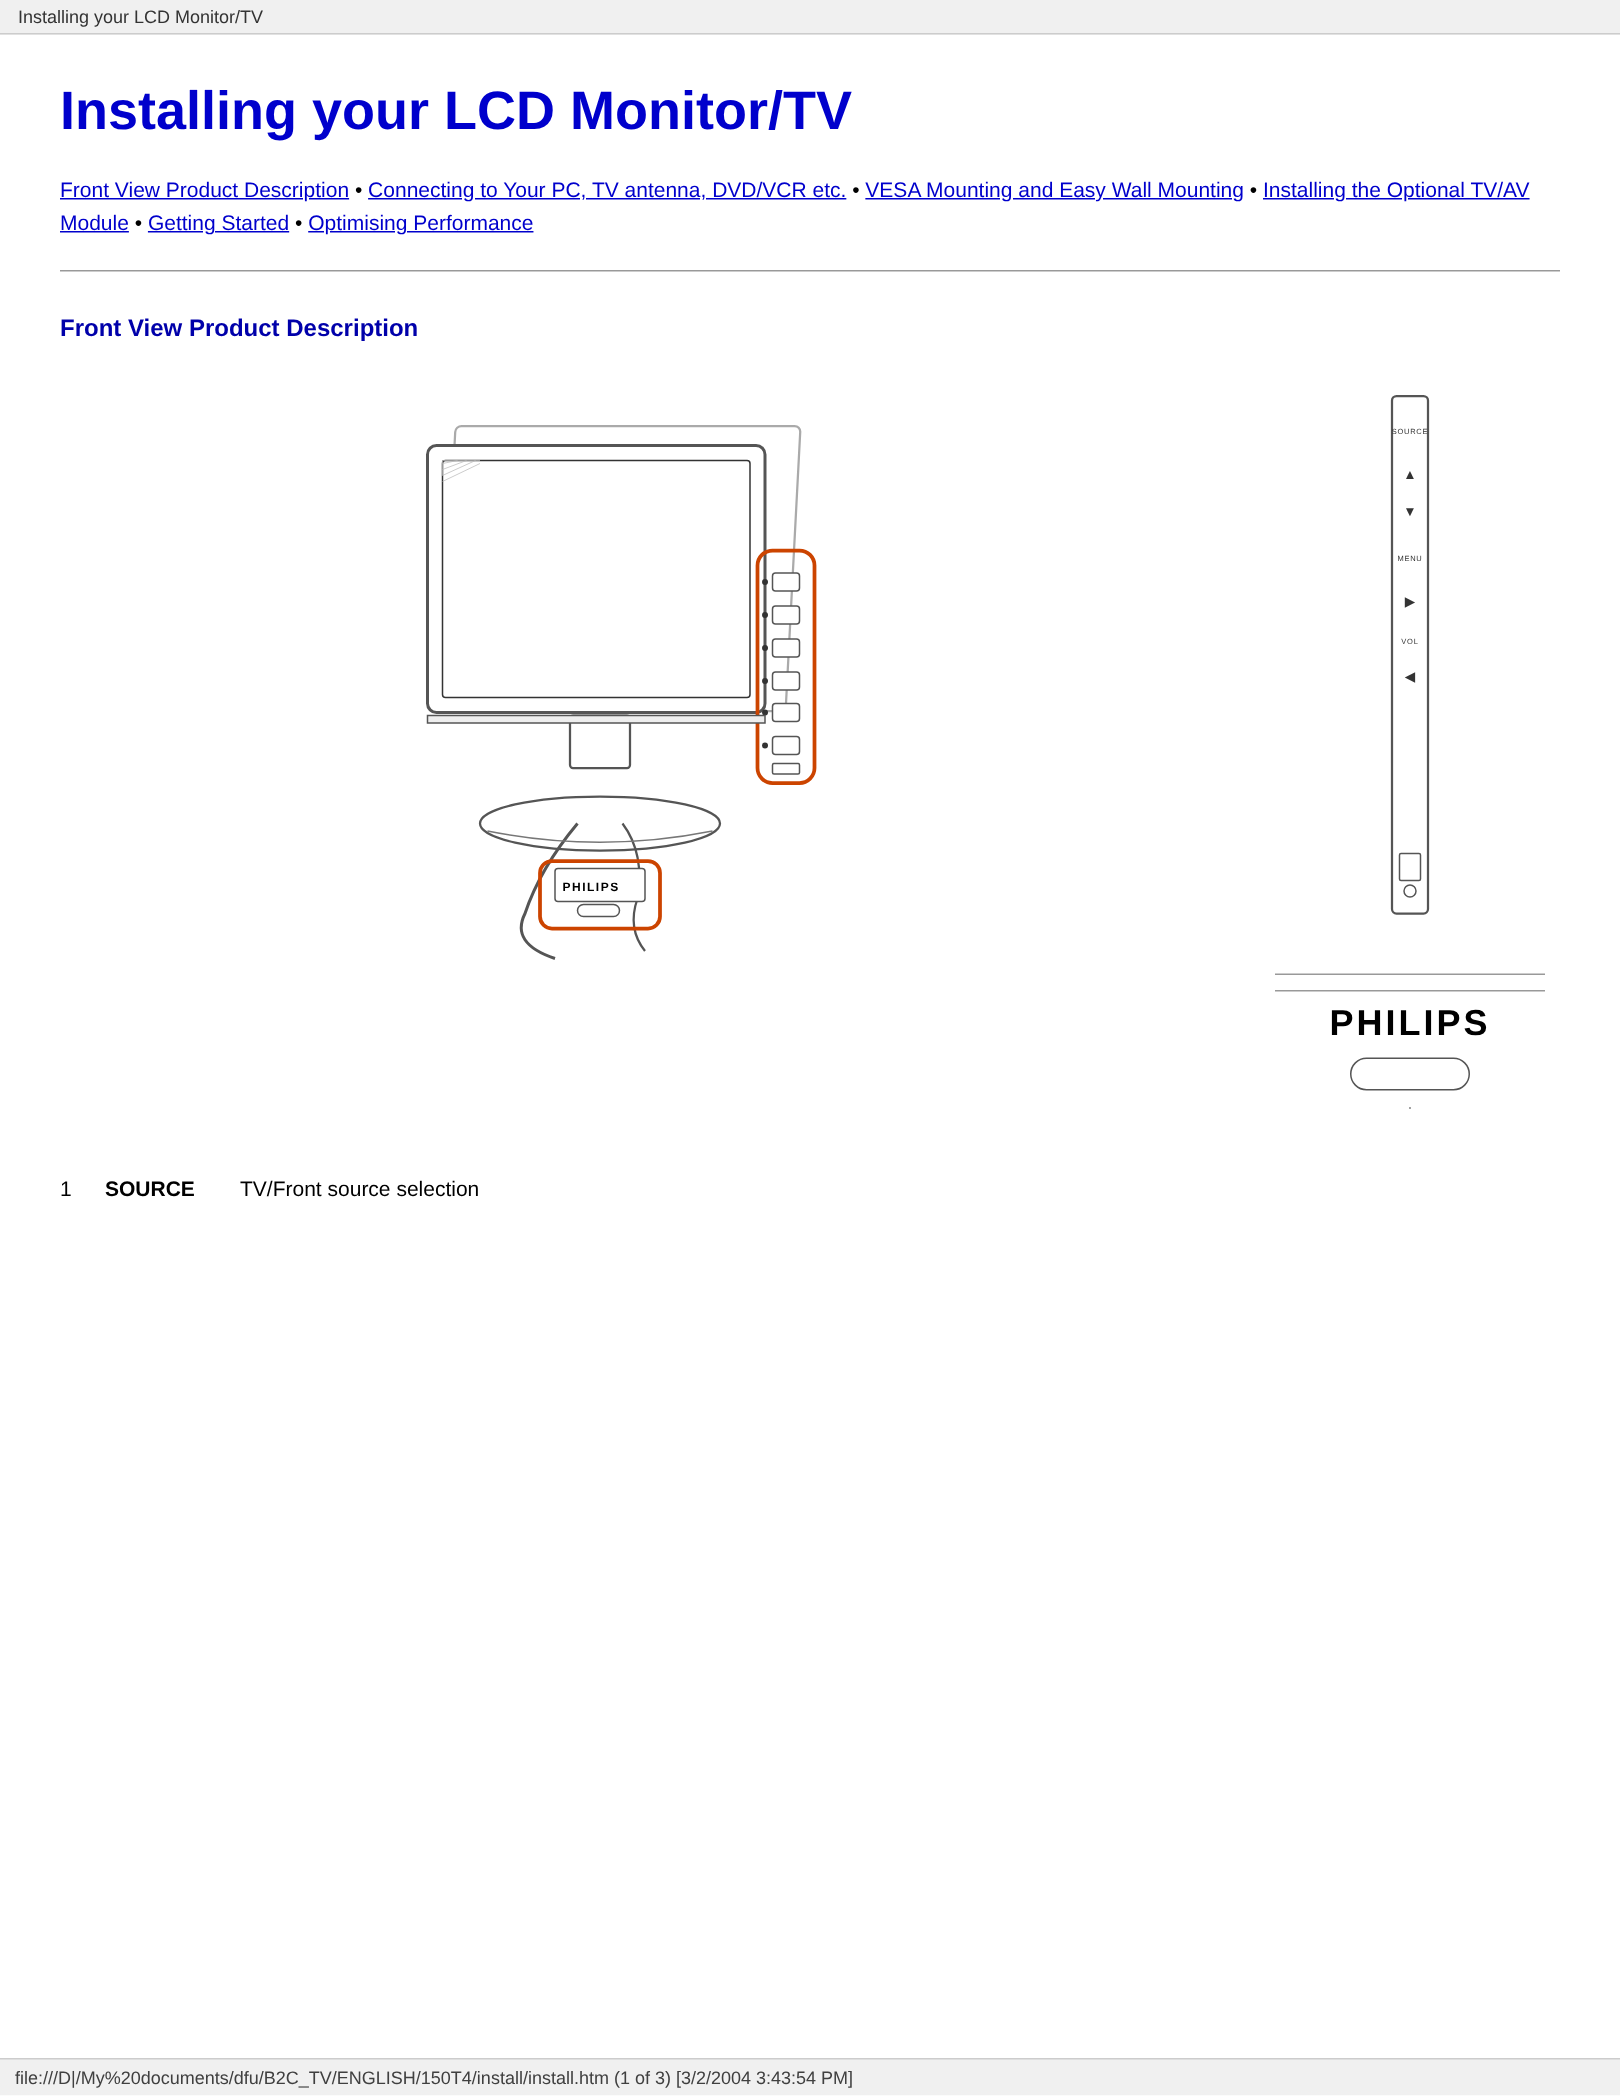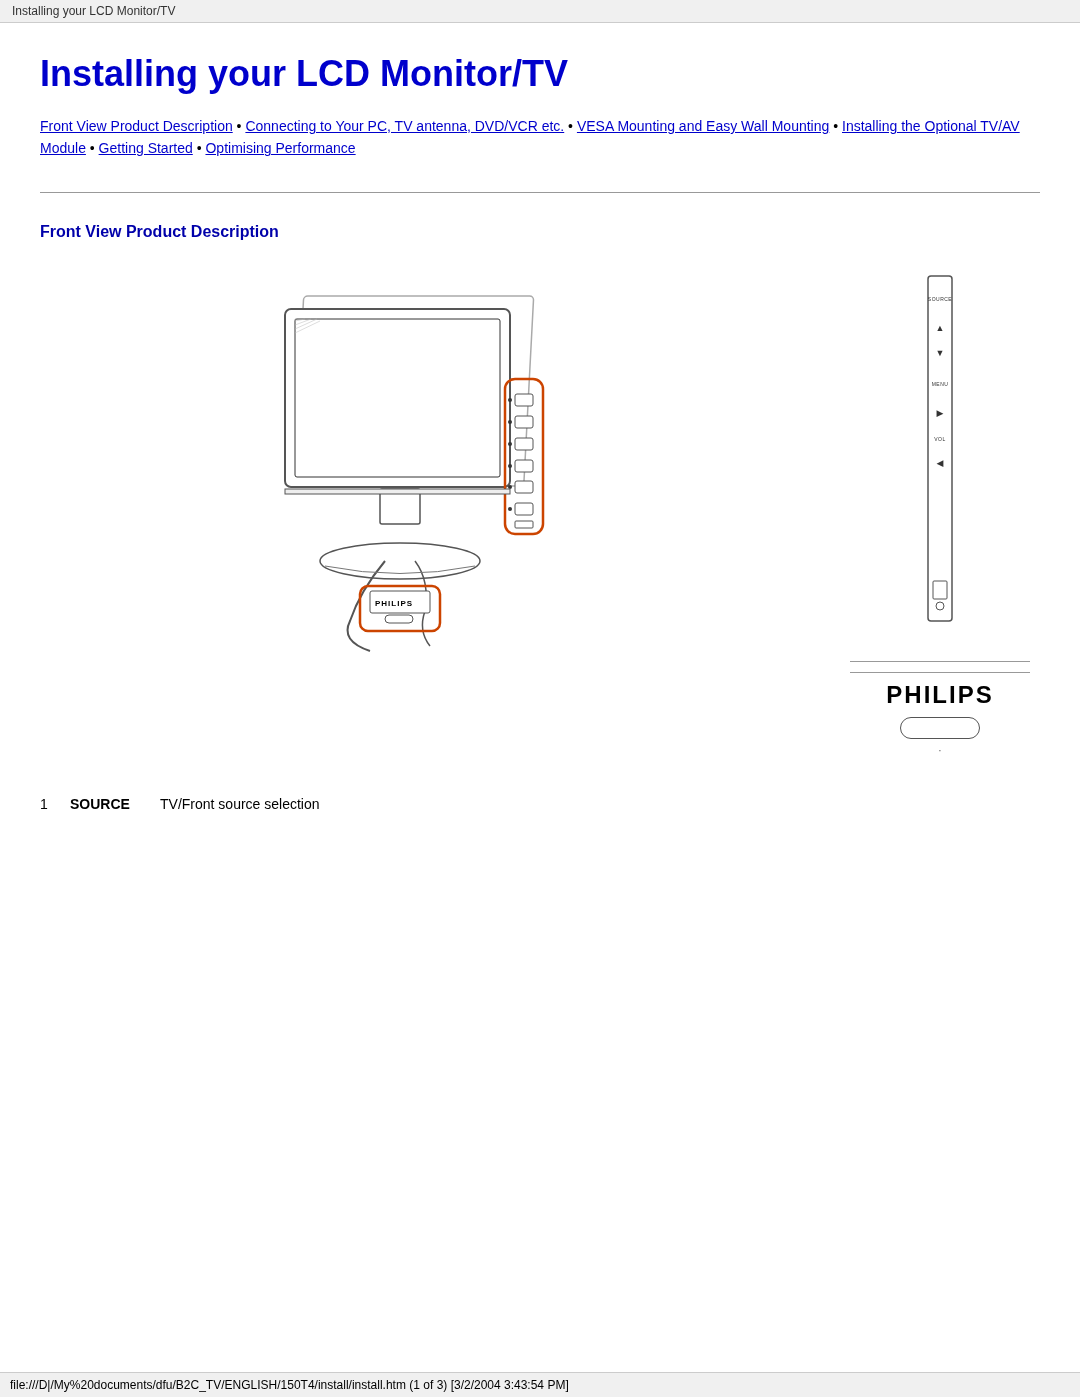--- a/index.html
+++ b/index.html
@@ -24,21 +24,21 @@
     }
     h1.main-title {
       font-size: 36px;
       font-weight: bold;
       color: #0000cc;
       margin-bottom: 20px;
     }
     .nav-links {
       font-size: 14px;
       line-height: 1.6;
-      margin-bottom: 32px;
+      margin-bottom: 20px;
     }
     .nav-links a {
       color: #0000cc;
       text-decoration: underline;
     }
     .nav-links .separator {
       color: #000;
     }
     hr.divider {
       border: none;
@@ -131,21 +131,21 @@
     }
     .browser-bar {
       position: absolute;
       bottom: 0;
       left: 0;
       width: 100%;
       background: #f0f0f0;
       border-top: 1px solid #ccc;
       padding: 5px 10px;
       font-size: 12px;
-      color: #000000;
+      color: #404040;
     }
   </style>
 </head>
 <body>
 
 <div class="browser-tab">
   <span>Installing your LCD Monitor/TV</span>
 </div>
 
 <div class="page-content">

